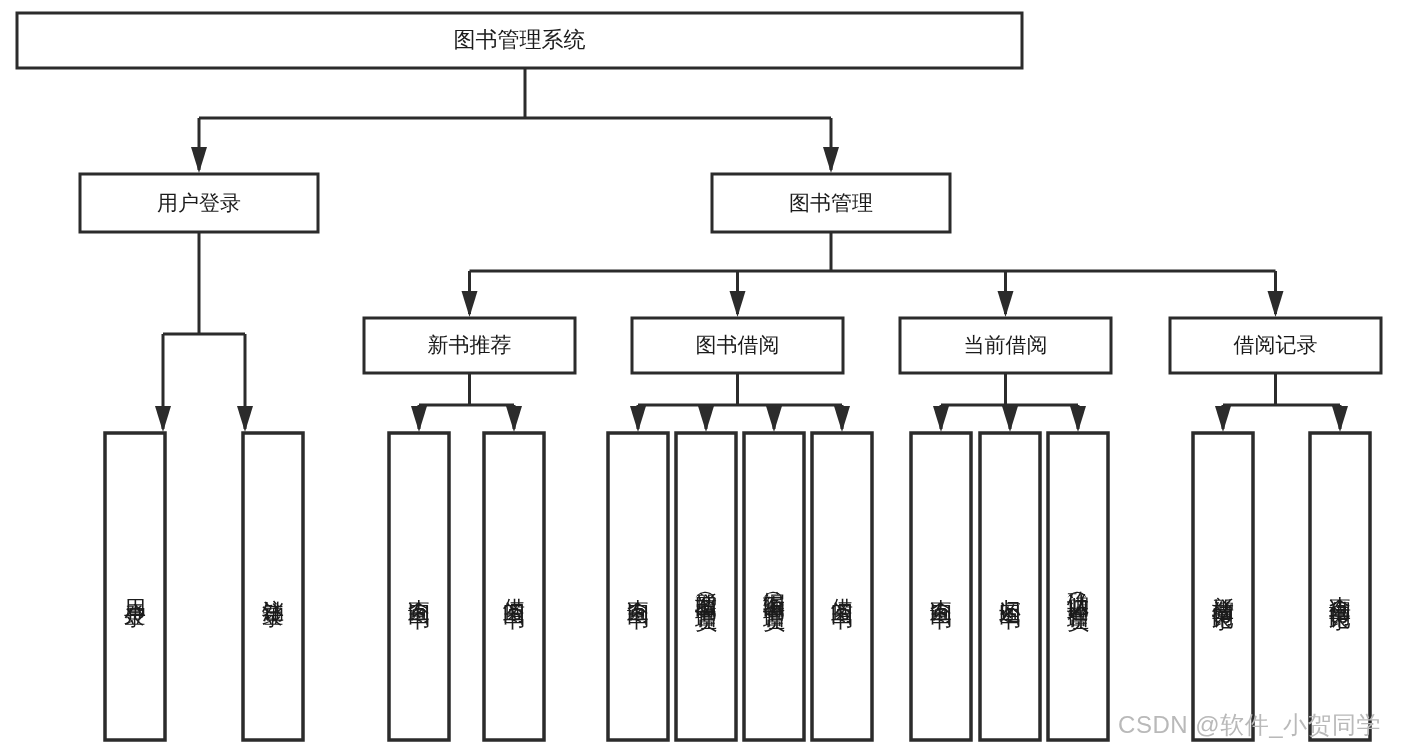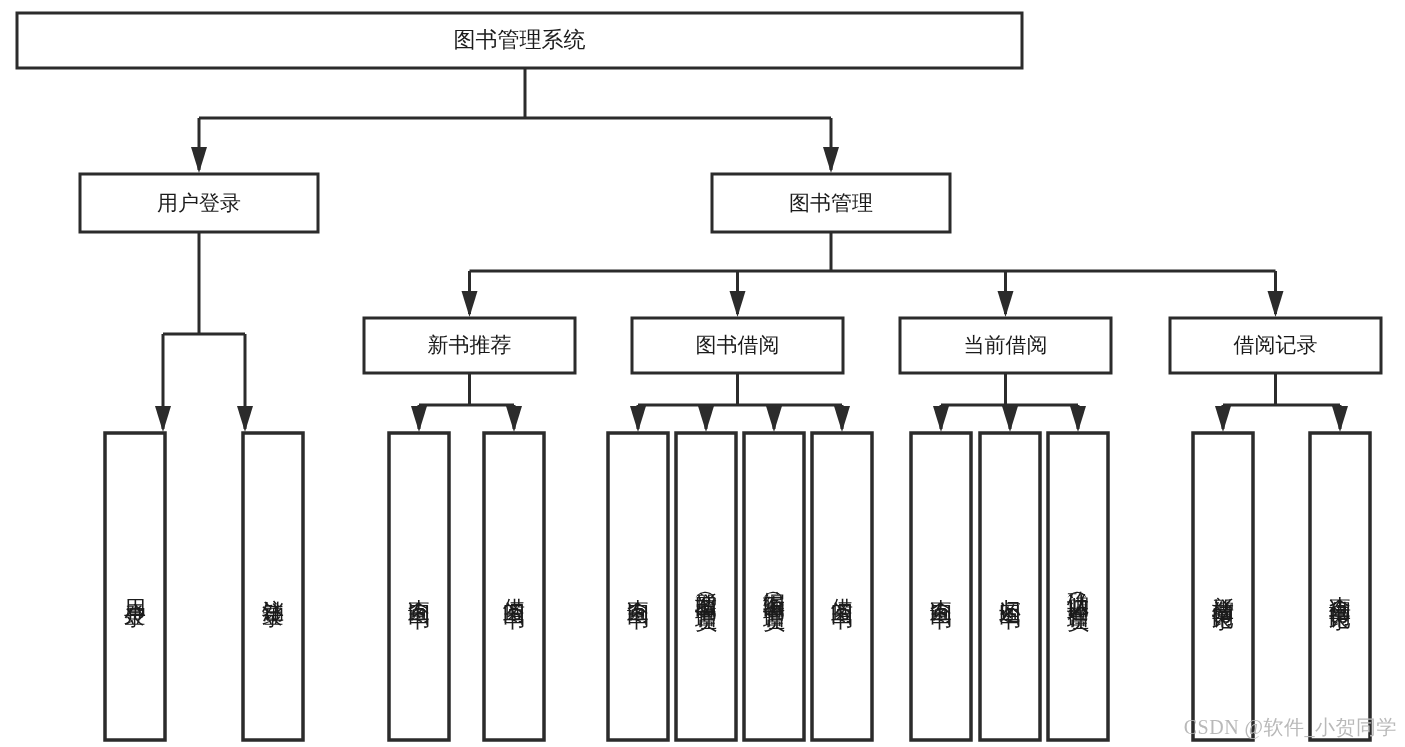--- a/index.html
+++ b/index.html
@@ -67,24 +67,24 @@
     font-family: "Liberation Sans", "DejaVu Sans", sans-serif;
     font-size: 22px;
     line-height: 1.0;
     letter-spacing: 3px;
     color: #1b1b1b;
     white-space: nowrap;
     text-align: center;
   }
   .watermark {
     position: absolute;
-    right: 8px;
+    right: 24px;
     bottom: 6px;
-    font-family: Liberation Serif, serif;
-    font-size: 20px;
+    font-family: Liberation Sans, sans-serif;
+    font-size: 24px;
     color: #b9b9b9;
     letter-spacing: 0.5px;
     user-select: none;
   }
 </style>
 </head>
 <body>
 
 <div id="diagram-root">
   <svg class="diagram" viewBox="0 0 1405 747">

